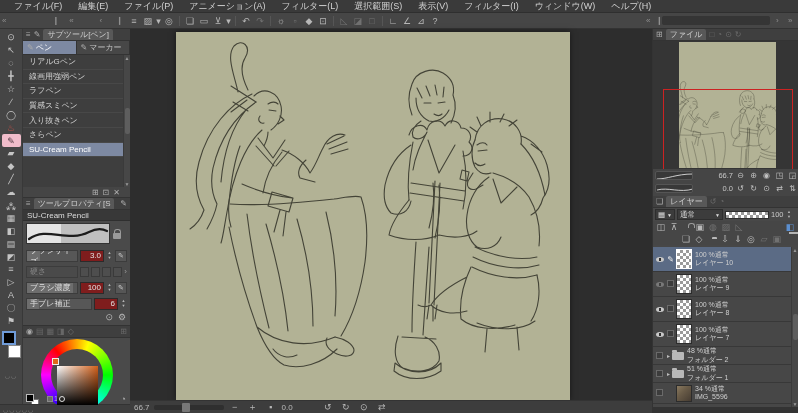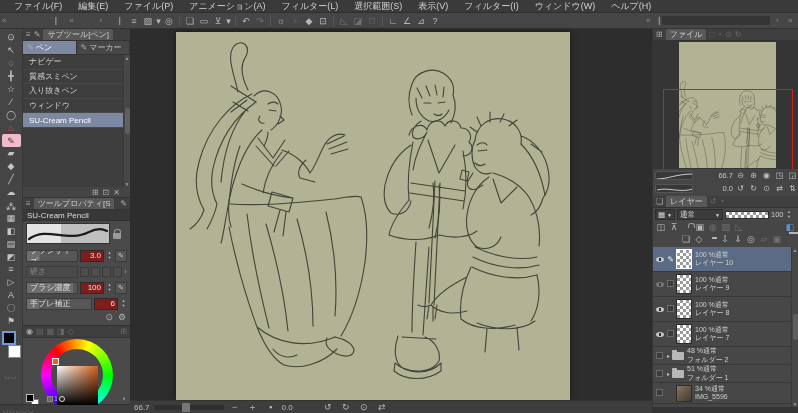--- a/index.html
+++ b/index.html
@@ -206,24 +206,26 @@
         <div class="stab sel">
           <span class="hicon">✎</span>
           <span>ペン</span>
         </div>
         <div class="stab">
           <span class="hicon">✎</span>
           <span>マーカー</span>
         </div>
       </div>
       <div id="sublist">
-        <div class="srow">ナビゲー</div>
+        <div class="srow">リアルGペン</div>
+        <div class="srow">線画用強弱ペン</div>
+        <div class="srow">ラフペン</div>
         <div class="srow">質感スミペン</div>
         <div class="srow">入り抜きペン</div>
-        <div class="srow">ウィンドウ</div>
+        <div class="srow">さらペン</div>
         <div class="srow sel">SU-Cream Pencil</div>
         <div class="vscroll">
             <span>▲</span>
             <div class="vthumb"></div>
             <span>▼</span>
           </div>
       </div>
       <div id="subfoot">
         <span>⊞</span>
         <span>⊡</span>

